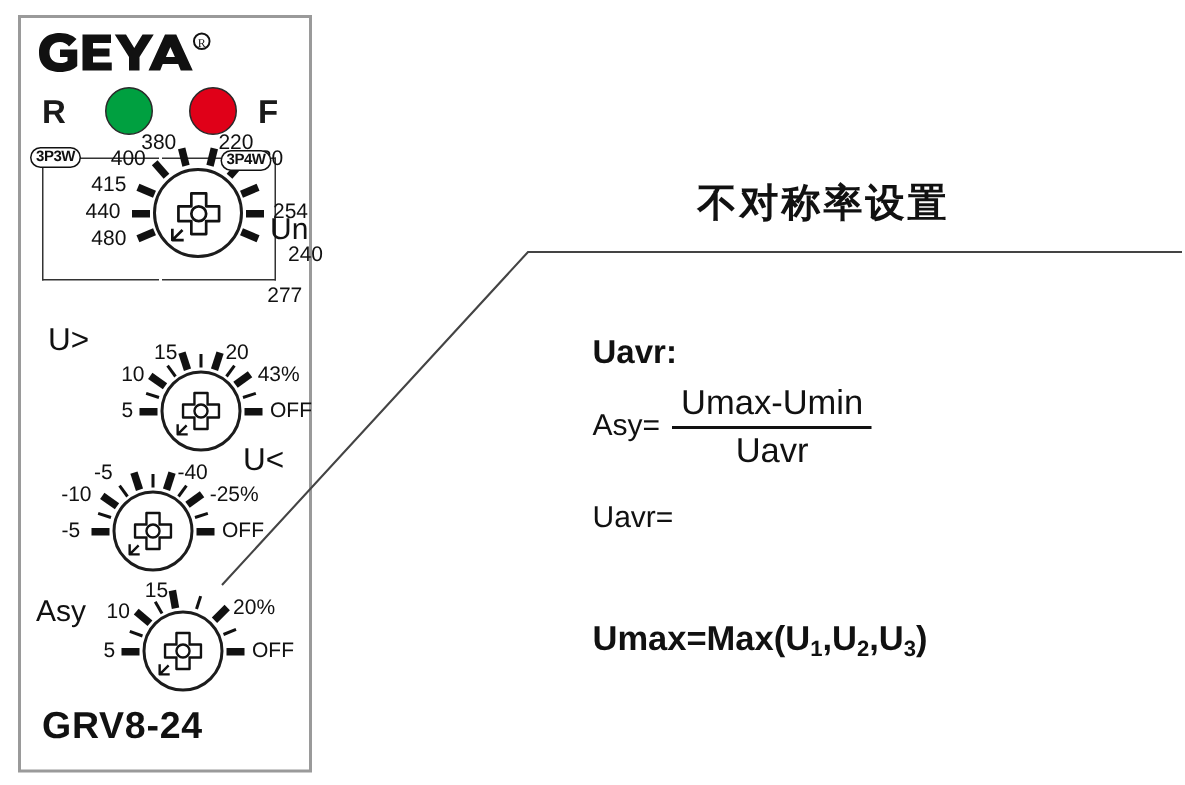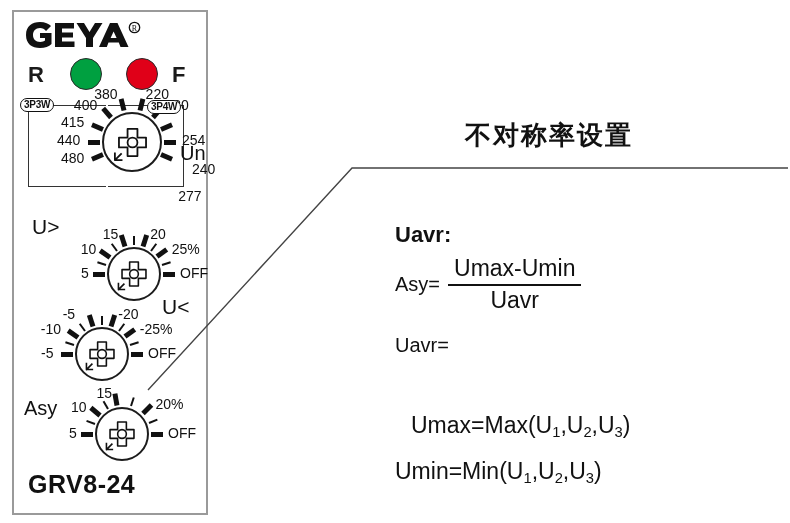--- a/index.html
+++ b/index.html
@@ -155,21 +155,21 @@
   }
   .eq-plain {
     font-size: 23px; color: #111;
     font-family: "Liberation Sans", sans-serif;
     white-space: nowrap;
   }
   sub { font-size: 0.64em; vertical-align: baseline; position: relative; top: 0.24em; }
 
   #eq-asy  { position: absolute; left: 0px;  top: 34px; }
   #eq-uavr { position: absolute; left: 0px;  top: 112px; }
-  #eq-umax { position: absolute; left: 16px;  top: 190px; }
+  #eq-umax { position: absolute; left: 0px;  top: 190px; font-weight: bold; }
   #eq-umin { position: absolute; left: 0px;  top: 236px; }
 </style>
 </head>
 <body>
 
 <div id="root">
 
   <div id="device-panel">
 
     <div id="logo">
@@ -247,21 +247,21 @@
             <g fill="#fff" stroke="#111" stroke-width="1.596" stroke-linejoin="round">
               <path d="M14.629999999999999 7.029999999999999 L23.37 7.029999999999999 L23.37 14.629999999999999 L30.97 14.629999999999999 L30.97 23.37 L23.37 23.37 L23.37 30.97 L14.629999999999999 30.97 L14.629999999999999 23.37 L7.029999999999999 23.37 L7.029999999999999 14.629999999999999 L14.629999999999999 14.629999999999999 Z"></path>
               <circle cx="19" cy="19" r="4.37"></circle>
               <path d="M9.424 28.576 L3.4389999999999983 34.561 L3.4389999999999983 27.8578 M3.4389999999999983 34.561 L10.142199999999999 34.561"></path>
             </g>
           </svg></div>
         <div class="dial-tlabel" style="left: 27px; top: 71px;">5</div>
         <div class="dial-tlabel" style="left: 26.7765px; top: 47.4834px;">10</div>
         <div class="dial-tlabel" style="left: 48.7123px; top: 32.0067px;">15</div>
         <div class="dial-tlabel" style="left: 96.2877px; top: 32.0067px;">20</div>
-        <div class="dial-tlabel" style="left: 117.788px; top: 46.9008px;">25%</div>
+        <div class="dial-tlabel" style="left: 117.788px; top: 46.9008px;">43%</div>
         <div class="dial-tlabel" style="left: 126px; top: 71px;">OFF</div>
       </div>
     <div class="dial" id="dial-uunder" style="left: 8px; top: 262px; width: 160px; height: 160px;">
         <div class="dial-tick major" style="left: 51px; top: 77.5px; transform: rotate(-180deg);"></div>
         <div class="dial-tick major" style="left: 56.2446px; top: 60.8663px; transform: rotate(-145deg);"></div>
         <div class="dial-tick major" style="left: 71.0385px; top: 49.9194px; transform: rotate(-108deg);"></div>
         <div class="dial-tick major" style="left: 88.9615px; top: 49.9194px; transform: rotate(-72deg);"></div>
         <div class="dial-tick major" style="left: 103.461px; top: 60.4542px; transform: rotate(-36deg);"></div>
         <div class="dial-tick major" style="left: 109px; top: 77.5px; transform: rotate(0deg);"></div>
         <div class="dial-tick minor" style="left: 52.4194px; top: 70.0385px; transform: rotate(-162deg);"></div>
@@ -273,21 +273,21 @@
         <div class="knob" style="left: 61px; top: 61px;"><svg width="38" height="38" viewBox="0 0 38 38">
             <g fill="#fff" stroke="#111" stroke-width="1.596" stroke-linejoin="round">
               <path d="M14.629999999999999 7.029999999999999 L23.37 7.029999999999999 L23.37 14.629999999999999 L30.97 14.629999999999999 L30.97 23.37 L23.37 23.37 L23.37 30.97 L14.629999999999999 30.97 L14.629999999999999 23.37 L7.029999999999999 23.37 L7.029999999999999 14.629999999999999 L14.629999999999999 14.629999999999999 Z"></path>
               <circle cx="19" cy="19" r="4.37"></circle>
               <path d="M9.424 28.576 L3.4389999999999983 34.561 L3.4389999999999983 27.8578 M3.4389999999999983 34.561 L10.142199999999999 34.561"></path>
             </g>
           </svg></div>
         <div class="dial-tlabel" style="left: 19px; top: 71px;">-5</div>
         <div class="dial-tlabel" style="left: 18.7765px; top: 47.4834px;">-10</div>
         <div class="dial-tlabel" style="left: 40.7123px; top: 32.0067px;">-5</div>
-        <div class="dial-tlabel" style="left: 96.2877px; top: 32.0067px;">-20</div>
+        <div class="dial-tlabel" style="left: 96.2877px; top: 32.0067px;">-40</div>
         <div class="dial-tlabel" style="left: 117.788px; top: 46.9008px;">-25%</div>
         <div class="dial-tlabel" style="left: 126px; top: 71px;">OFF</div>
       </div>
     <div class="dial" id="dial-asy" style="left: 28px; top: 342px; width: 160px; height: 160px;">
         <div class="dial-tick major" style="left: 51px; top: 77.5px; transform: rotate(-180deg);"></div>
         <div class="dial-tick major" style="left: 57.7847px; top: 58.8592px; transform: rotate(-140deg);"></div>
         <div class="dial-tick major" style="left: 74.9642px; top: 48.9406px; transform: rotate(-100deg);"></div>
         <div class="dial-tick major" style="left: 100.506px; top: 56.9939px; transform: rotate(-45deg);"></div>
         <div class="dial-tick major" style="left: 109px; top: 77.5px; transform: rotate(0deg);"></div>
         <div class="dial-tick minor" style="left: 52.7489px; top: 69.0814px; transform: rotate(-160deg);"></div>
@@ -332,16 +332,15 @@
         <span class="frac-bar"></span>
         <span class="frac-den">Uavr</span>
       </span>
     </div>
 
     <div id="eq-uavr" class="eq">
       <span class="eq-lhs">Uavr=</span>
     </div>
 
     <div id="eq-umax" class="eq-plain">Umax=Max(U<sub>1</sub>,U<sub>2</sub>,U<sub>3</sub>)</div>
-    <div id="eq-umin" class="eq-plain">Umin=Min(U<sub>1</sub>,U<sub>2</sub>,U<sub>3</sub>)</div>
   </div>
 
 </div>
 
 </body></html>

